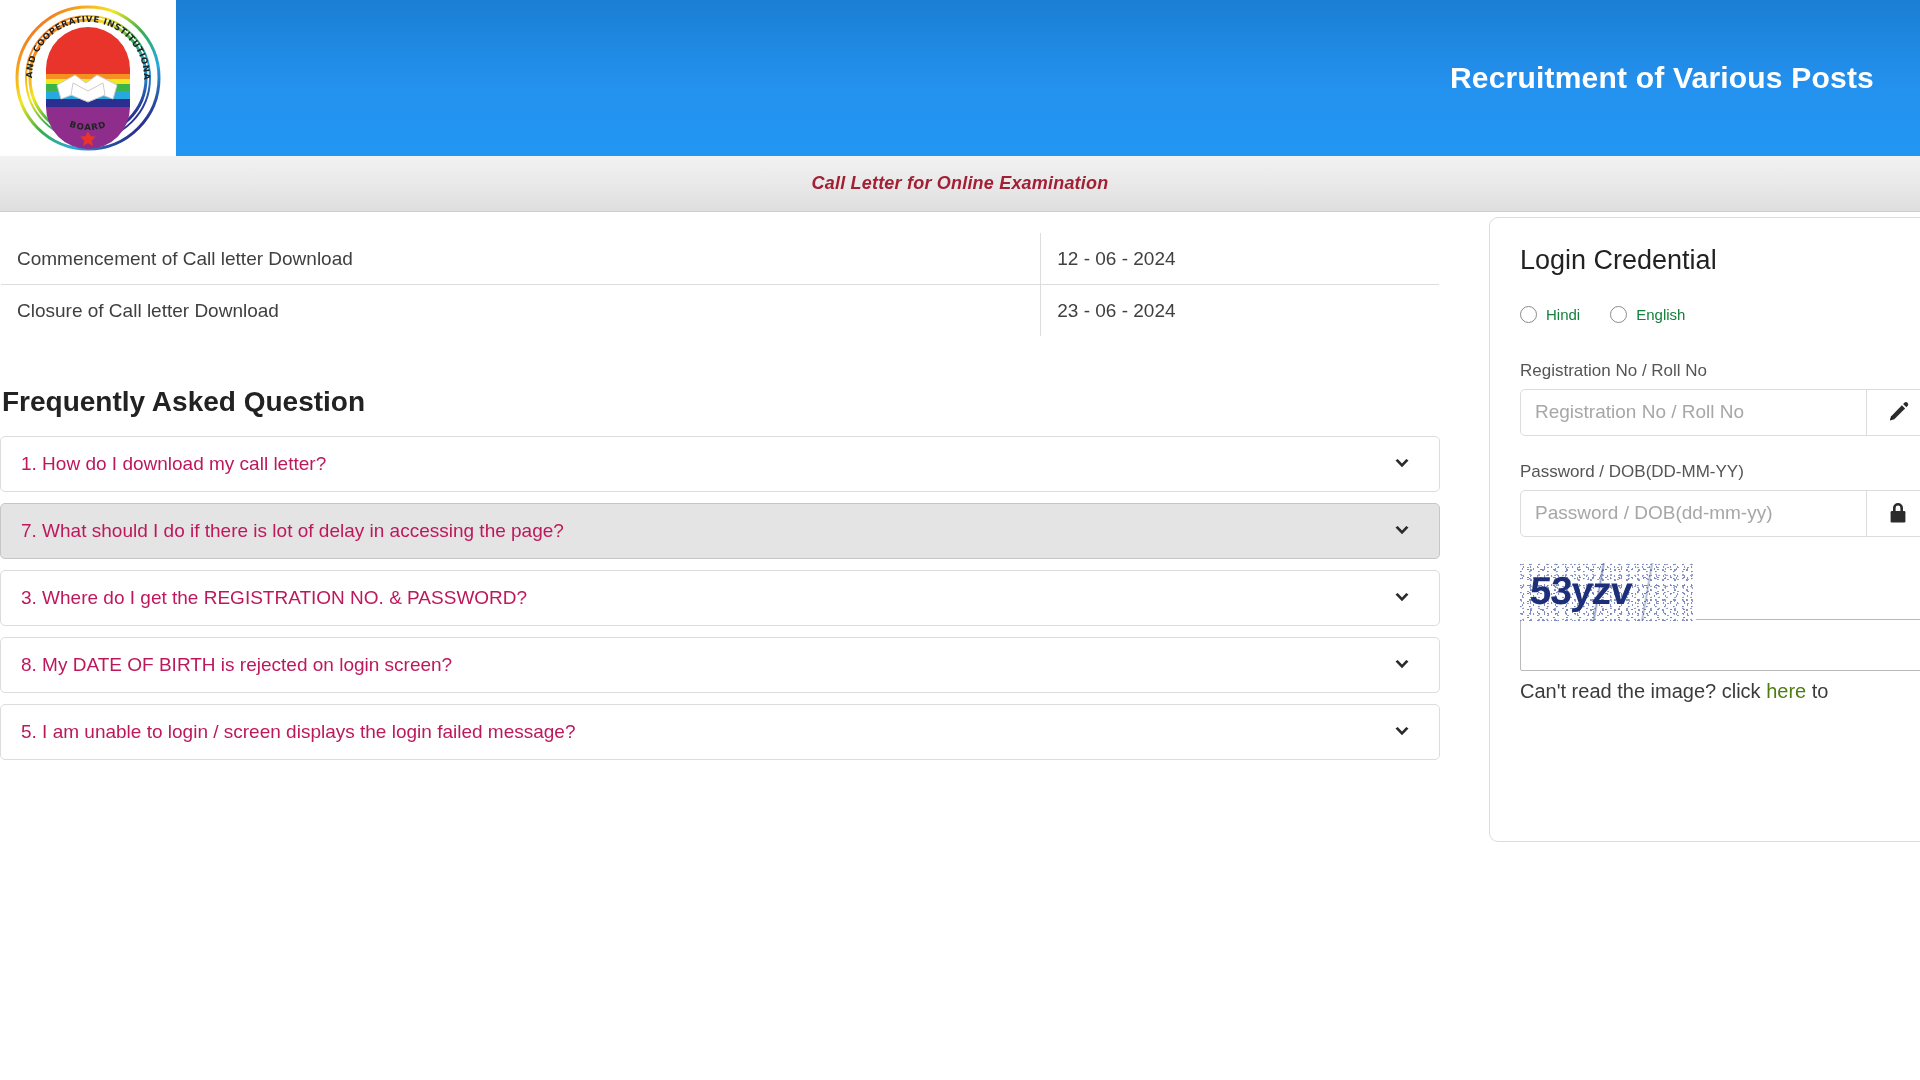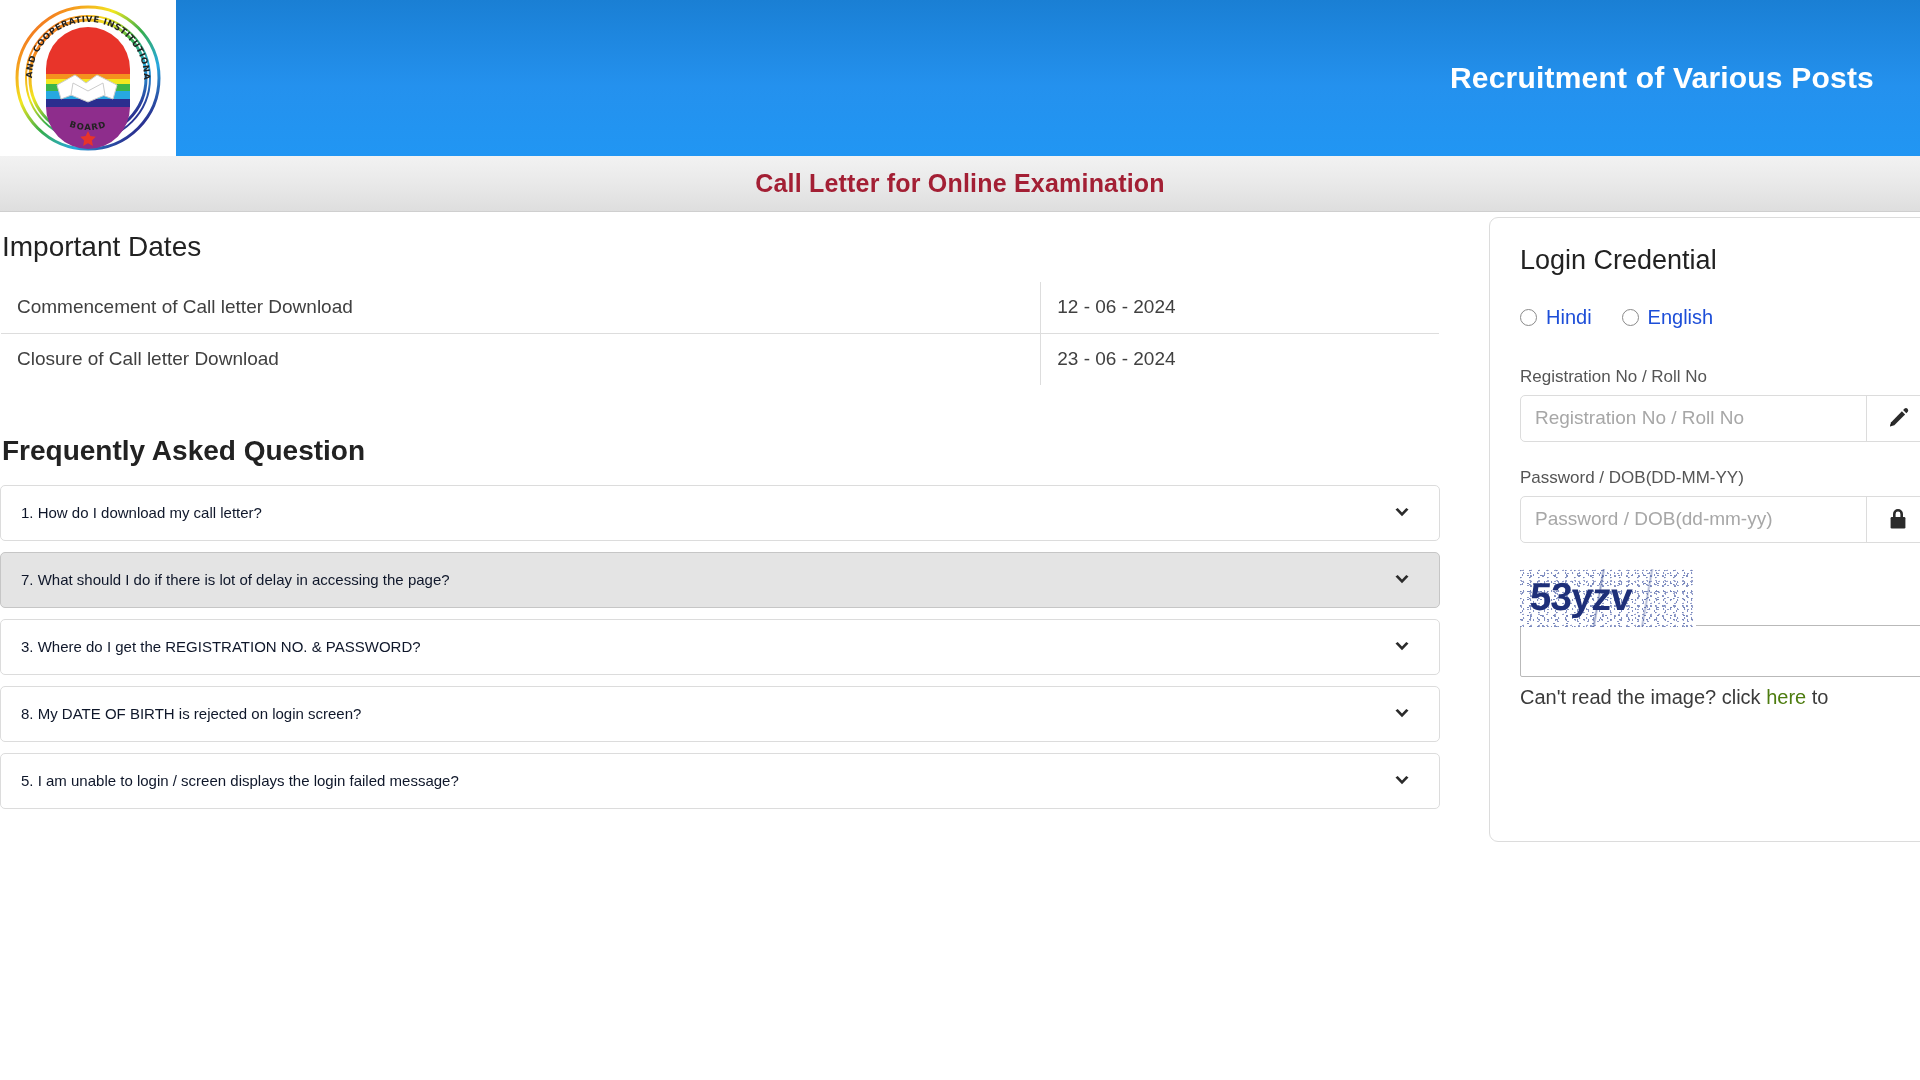--- a/index.html
+++ b/index.html
@@ -49,23 +49,24 @@
     width: 1920px;
     height: 56px;
     background: linear-gradient(to bottom, #f2f2f2 0%, #e9e9e9 50%, #dedede 100%);
     border-bottom: 1px solid #cfcfcf;
     display: flex;
     align-items: center;
     justify-content: center;
   }
   .subtitle-text {
     color: #a31f34;
-    font-size: 25px;
+    font-size: 18px;
     font-weight: bold;
     letter-spacing: 0.2px;
+    font-style: italic;
   }
 
   
   .content {
     position: relative;
     width: 1920px;
     height: 868px;
     background: #ffffff;
   }
 
@@ -118,22 +119,22 @@
     display: flex;
     align-items: center;
     padding: 0 20px 0 20px;
     cursor: pointer;
   }
   .faq-item.active {
     background: #e4e4e4;
     border-color: #c6c6c6;
   }
   .faq-text {
-    font-size: 15px;
-    color: #0f172a;
+    font-size: 19px;
+    color: #be185d;
     flex: 1 1 auto;
     white-space: nowrap;
     overflow: hidden;
   }
   .chevron {
     flex: 0 0 auto;
     width: 22px;
     height: 22px;
     display: flex;
     align-items: center;
@@ -176,22 +177,22 @@
   }
   .radio-circle {
     width: 17px;
     height: 17px;
     border: 1.5px solid #8a8a8a;
     border-radius: 50%;
     background: #ffffff;
     flex: 0 0 auto;
   }
   .radio-label {
-    font-size: 20px;
-    color: #1d4ed8;
+    font-size: 15px;
+    color: #15803d;
   }
   .field-label {
     font-size: 17px;
     color: #555555;
     margin-bottom: 8px;
     display: block;
   }
   .input-group {
     display: flex;
     width: 409px;
@@ -347,21 +348,20 @@
 </div>
 
 <div class="subtitle-bar">
   <span class="subtitle-text">Call Letter for Online Examination</span>
 </div>
 
 <div class="content">
 
   <div class="left-col">
 
-    <h2 class="section-heading">Important Dates</h2>
 
     <table class="dates-table">
       <tbody>
         <tr>
           <td class="label-cell">Commencement of Call letter Download</td>
           <td class="value-cell">12 - 06 - 2024</td>
         </tr>
         <tr>
           <td class="label-cell">Closure of Call letter Download</td>
           <td class="value-cell">23 - 06 - 2024</td>

